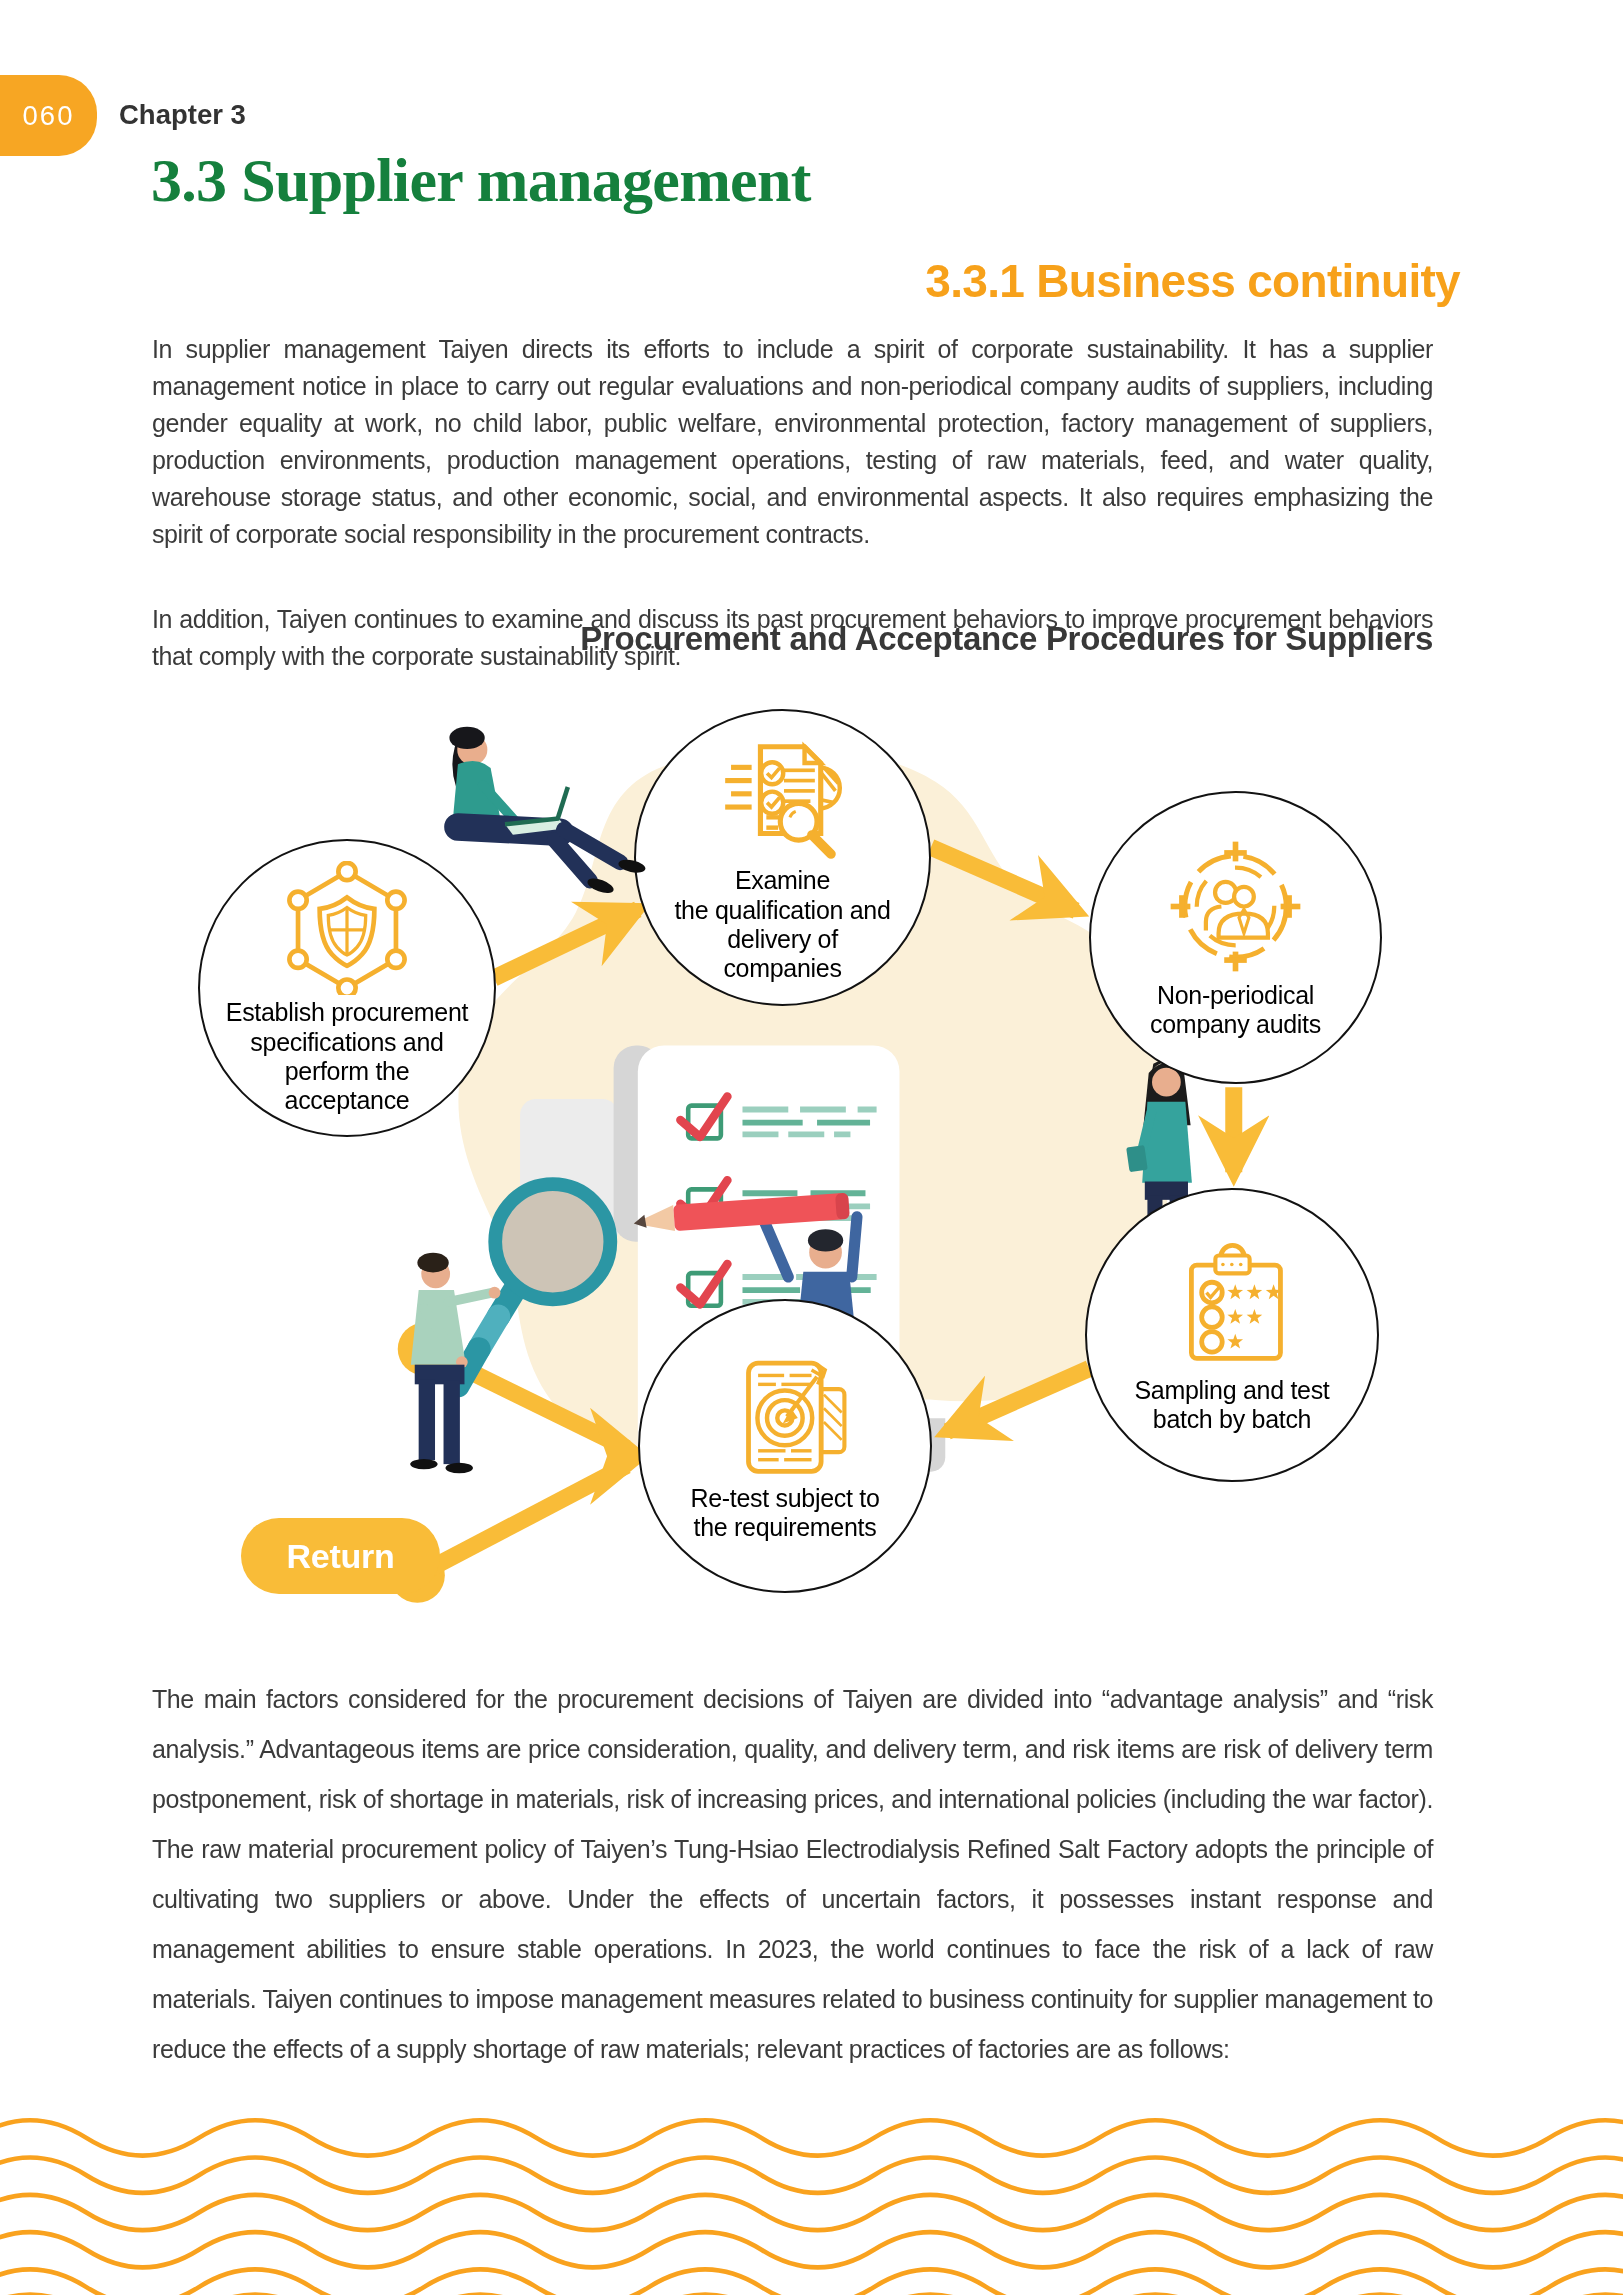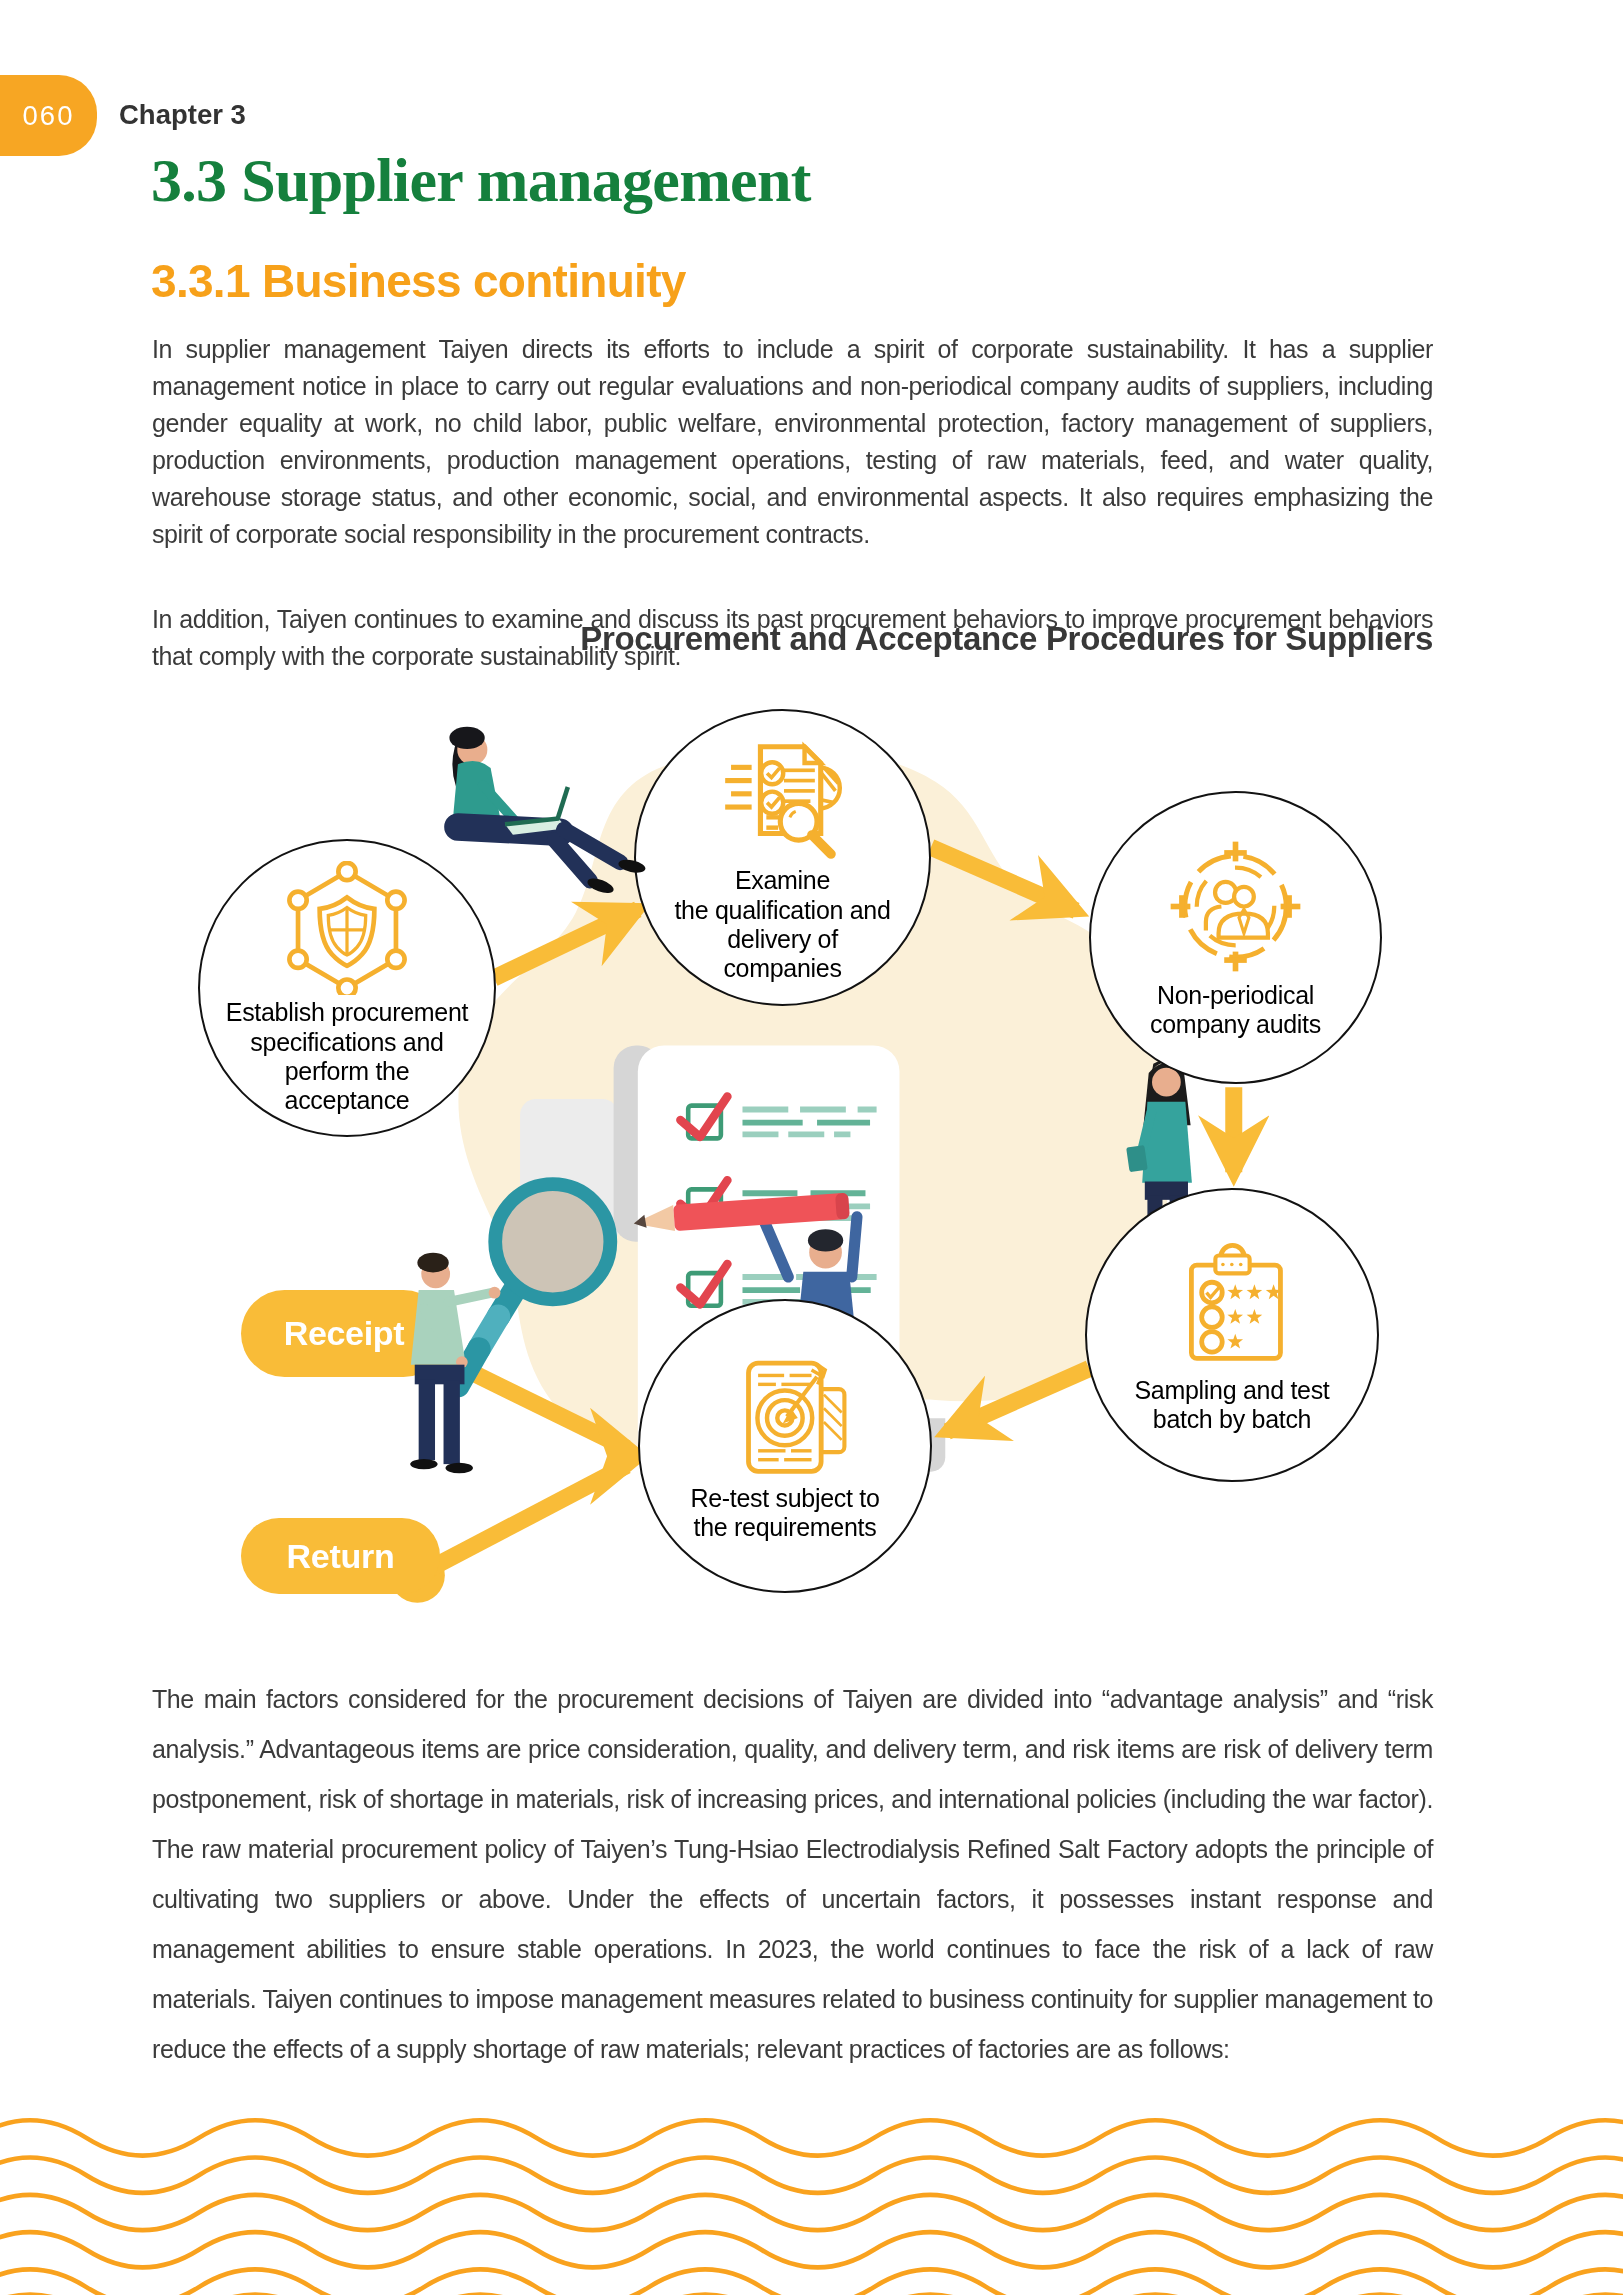--- a/index.html
+++ b/index.html
@@ -17,21 +17,21 @@
   .chapter-label{
     position:absolute;left:119px;top:99px;font-size:27.5px;font-weight:bold;color:#333;
   }
   
   .h1{
     position:absolute;left:151px;top:145px;width:1309px;
     font-size:62px;font-weight:bold;color:#15803d;letter-spacing:-0.7px;font-family:Liberation Serif, serif;
   }
   .h2{
     position:absolute;left:151px;top:254px;width:1309px;
-    font-size:46px;font-weight:bold;color:#F7A11A;letter-spacing:-0.7px;
+    font-size:46px;font-weight:bold;color:#F7A11A;letter-spacing:-0.7px;text-align:right;
   }
   .body-p{
     position:absolute;left:152px;width:1281px;
     font-size:25px;line-height:37px;letter-spacing:-0.4px;
     text-align:justify;color:#3b3b3b;
   }
   .p1{top:306px;}
   .p2{top:576px;}
   .p3{top:1649px;line-height:50px;}
   .diagram-title{
@@ -300,23 +300,20 @@
       <circle cx="99" cy="100" r="11" stroke-width="6.5"></circle>
       <line x1="146" y1="40" x2="102" y2="98" stroke-width="6"></line>
       <polygon points="96,108 108,86 118,100" fill="#F5B02E" stroke="none"></polygon>
       <path d="M138 30 l14 8 l-5 13" stroke-width="5"></path>
       <path d="M146 22 l12 8 l-4 12" stroke-width="5"></path>
     </svg>
     <div class="step-label">Re-test subject to
 the requirements</div>
   </div>
 
-  <div class="outcome-pill pill-receipt">
-    <span>Receipt</span>
-  </div>
   <div class="outcome-pill pill-return">
     <span>Return</span>
   </div>
 
   <svg class="art art-top" viewBox="0 0 2481 3508" style="pointer-events:none;">
 
     <g>
       <path d="M705 1116 q-22 44 -8 86 l17 3 q-9 -46 8 -74 z" fill="#17171B"></path>
       <circle cx="722" cy="1146" r="23" fill="#E9AE8D"></circle>
       <ellipse cx="714" cy="1128" rx="27" ry="17" fill="#17171B"></ellipse>

